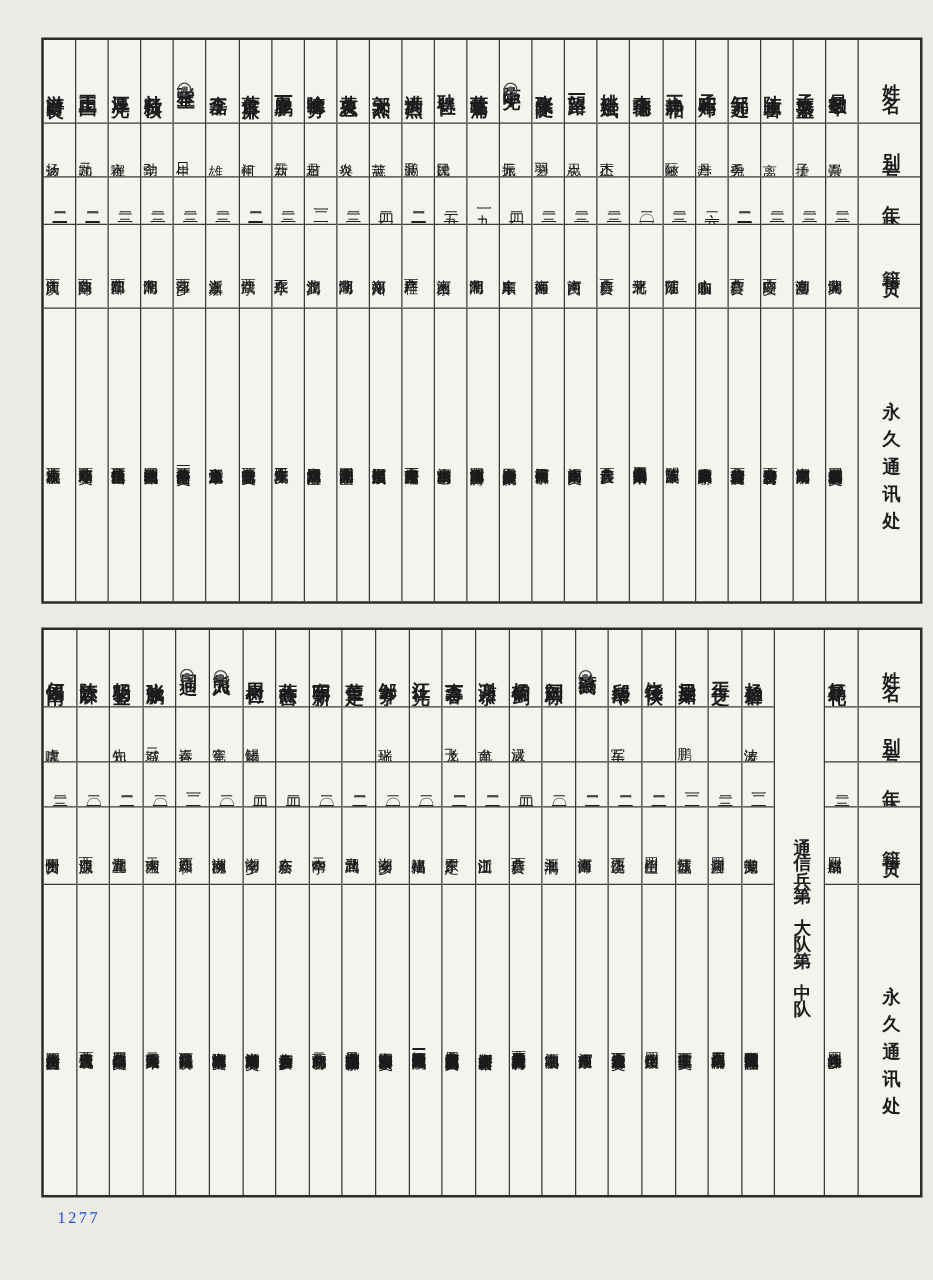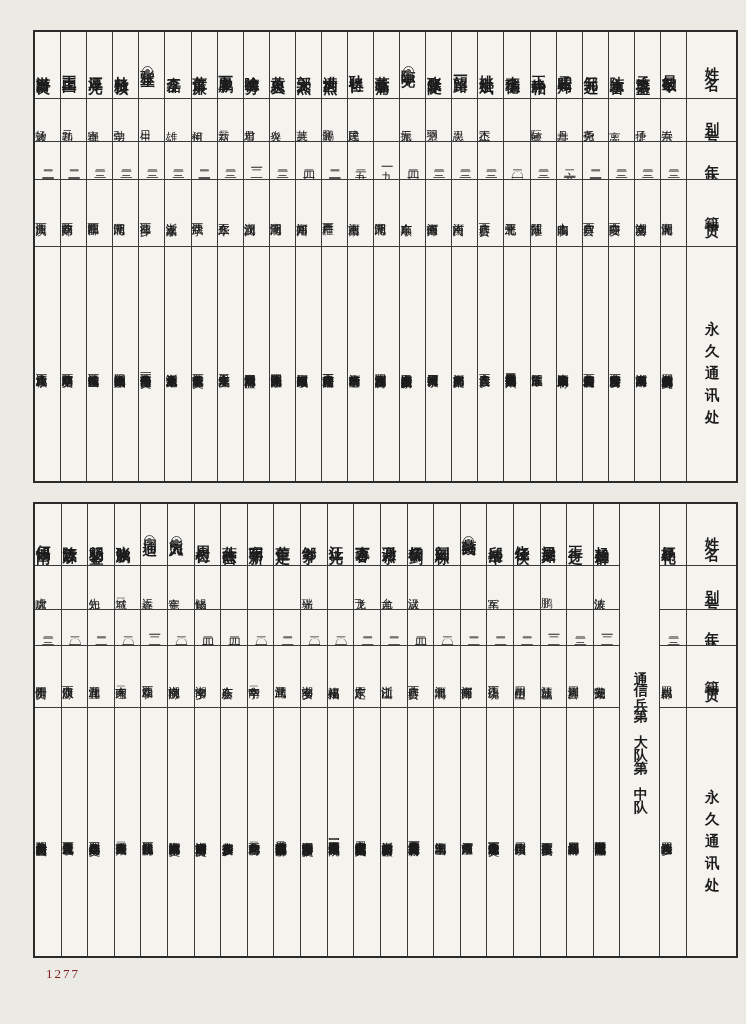--- a/index.html
+++ b/index.html
@@ -56,21 +56,21 @@
   .header-col .address .vt{letter-spacing:22px;padding-top:0;font-size:14.5px;}
   .section-col .cell{height:100%;border-bottom:none;justify-content:center;align-items:center;}
   .section-col .vt{font-size:14px;font-weight:600;letter-spacing:13px;}
   .mark{
     display:inline-block;width:9px;height:9px;margin-top:3px;
     border:1px solid #4a4a4a;border-radius:50%;
     background:radial-gradient(circle at 50% 50%, #5a5a5a 34%, rgba(0,0,0,0) 40%);
   }
   .page-number{
     position:absolute;left:46px;top:966px;
-    font-size:13px;letter-spacing:2px;color:#7f1d1d;
+    font-size:13px;letter-spacing:2px;color:#1d4ed8;
     font-family:"Liberation Serif","DejaVu Serif",serif;
   }
 </style>
 </head>
 <body>
 
 <div class="page">
 
   <div class="roster-table" id="top-table">
     <div class="col header-col">

